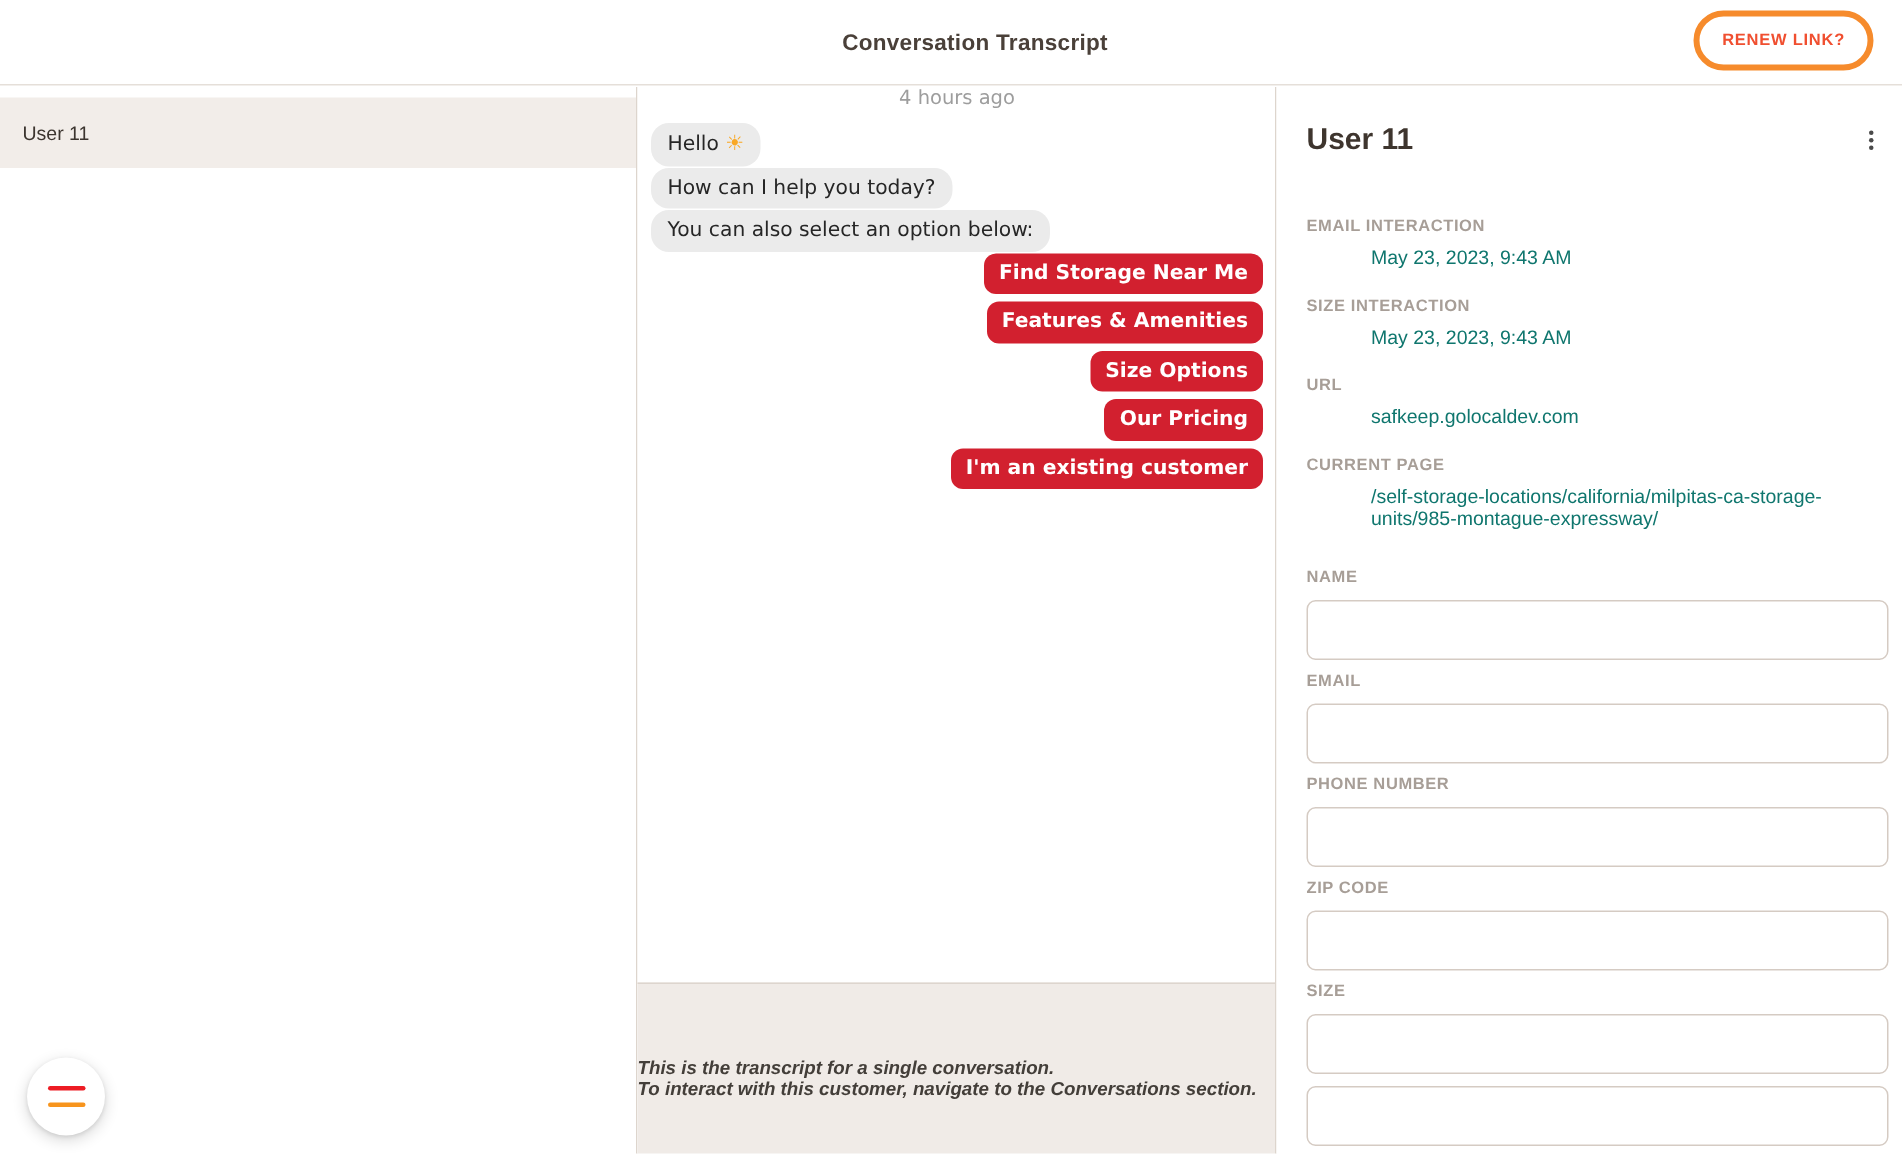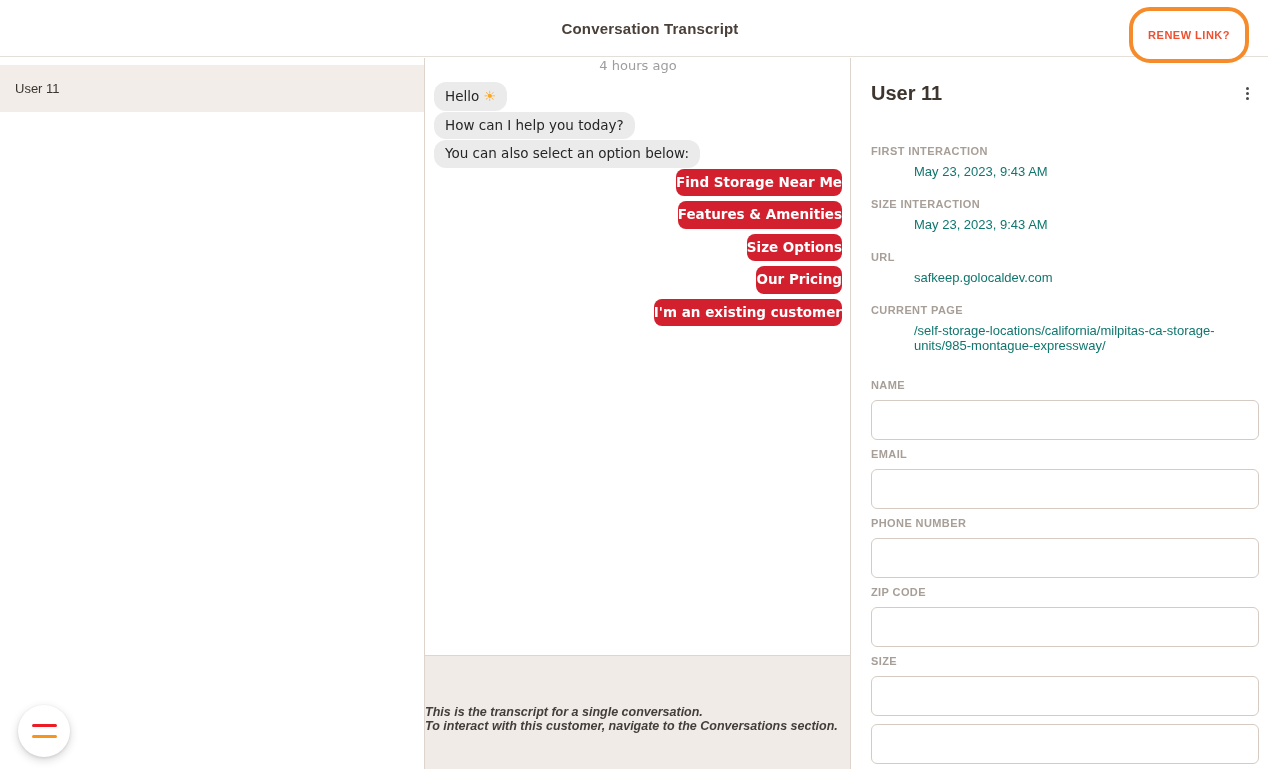--- a/index.html
+++ b/index.html
@@ -4,21 +4,21 @@
 <style>
   * { margin: 0; padding: 0; box-sizing: border-box; }
   html, body { width: 1268px; height: 769px; overflow: hidden; background: #fff;
     font-family: "Liberation Sans", sans-serif; }
 
   
   .header { position: absolute; top: 0; left: 0; width: 100%; height: 57px;
     background: #fff; border-bottom: 1px solid #e5dfd9; z-index: 20; }
   .page-title { text-align: center; line-height: 57px; font-size: 15px; font-weight: bold;
     color: #4a4039; letter-spacing: .2px; margin-left: 32px; }
-  .renew-btn { position: absolute; top: 7px; right: 19px; height: 56px; padding: 0 15px;
+  .renew-btn { position: absolute; top: 7px; right: 19px; height: 40px; padding: 0 15px;
     background: #fff; border: 4px solid #f68b2c; border-radius: 21px; color: #f04f30;
     font-family: "Liberation Sans", sans-serif; font-size: 11px; font-weight: bold;
     letter-spacing: .5px; cursor: pointer; }
 
   
   .cols { position: absolute; top: 58px; left: 0; right: 0; bottom: 0; display: flex; }
 
   
   .sidebar { width: 425px; flex: none; border-right: 1px solid #ddd5cd; padding-top: 7px; }
   .convo-item { height: 47px; background: #f2ede9; display: flex; align-items: center;
@@ -29,21 +29,21 @@
     display: flex; flex-direction: column; background: #fff; }
   .chat { flex: 1; display: flex; flex-direction: column; 
     padding: 0 8px 18px 9px; overflow: hidden;
     font-family: "DejaVu Sans", sans-serif; }
   .timestamp { text-align: center; color: #9d9d9d; font-size: 13px; margin-bottom: 9px; }
   .bubble { align-self: flex-start; background: #ebebeb; color: #262626; font-size: 13.5px;
     padding: 6px 11px; border-radius: 12px; margin-bottom: 1px; line-height: 1.15; }
   .sun { color: #f9a825; font-size: 14px; }
   .quick-replies { display: flex; flex-direction: column; align-items: flex-end; }
   .qr-btn { background: #d2202f; color: #fff; border: none; font-weight: bold;
-    font-family: "DejaVu Sans", sans-serif; font-size: 13.5px; padding: 6px 0;
+    font-family: "DejaVu Sans", sans-serif; font-size: 13.5px; padding: 6px 10px;
     border-radius: 8px; margin-bottom: 5px; cursor: pointer; line-height: 1.15; }
   .qr-btn:last-child { margin-bottom: 0; }
   .notice { height: 114px; flex: none; background: #f0ebe7; border-top: 1px solid #ddd5ce;
     padding-top: 49px; font-size: 12.5px; font-style: italic;
     font-weight: 600; color: #433e39; line-height: 14px; }
 
   
   .details { flex: 1; padding: 24px 9px 0 20px; overflow: hidden; background: #fff; }
   .d-head { display: flex; justify-content: space-between; align-items: center;
     margin-bottom: 40px; }
@@ -116,21 +116,21 @@
     <div class="d-head">
       <h1 class="d-title">User 11</h1>
       <div class="kebab">
           <i></i>
           <i></i>
           <i></i>
         </div>
     </div>
 
     <div class="info-group">
-      <div class="f-label">FIRST INTERACTION</div>
+      <div class="f-label">EMAIL INTERACTION</div>
       <div class="f-value">May 23, 2023, 9:43 AM</div>
     </div>
     <div class="info-group">
       <div class="f-label">SIZE INTERACTION</div>
       <div class="f-value">May 23, 2023, 9:43 AM</div>
     </div>
     <div class="info-group">
       <div class="f-label">URL</div>
       <div class="f-value">safkeep.golocaldev.com</div>
     </div>

